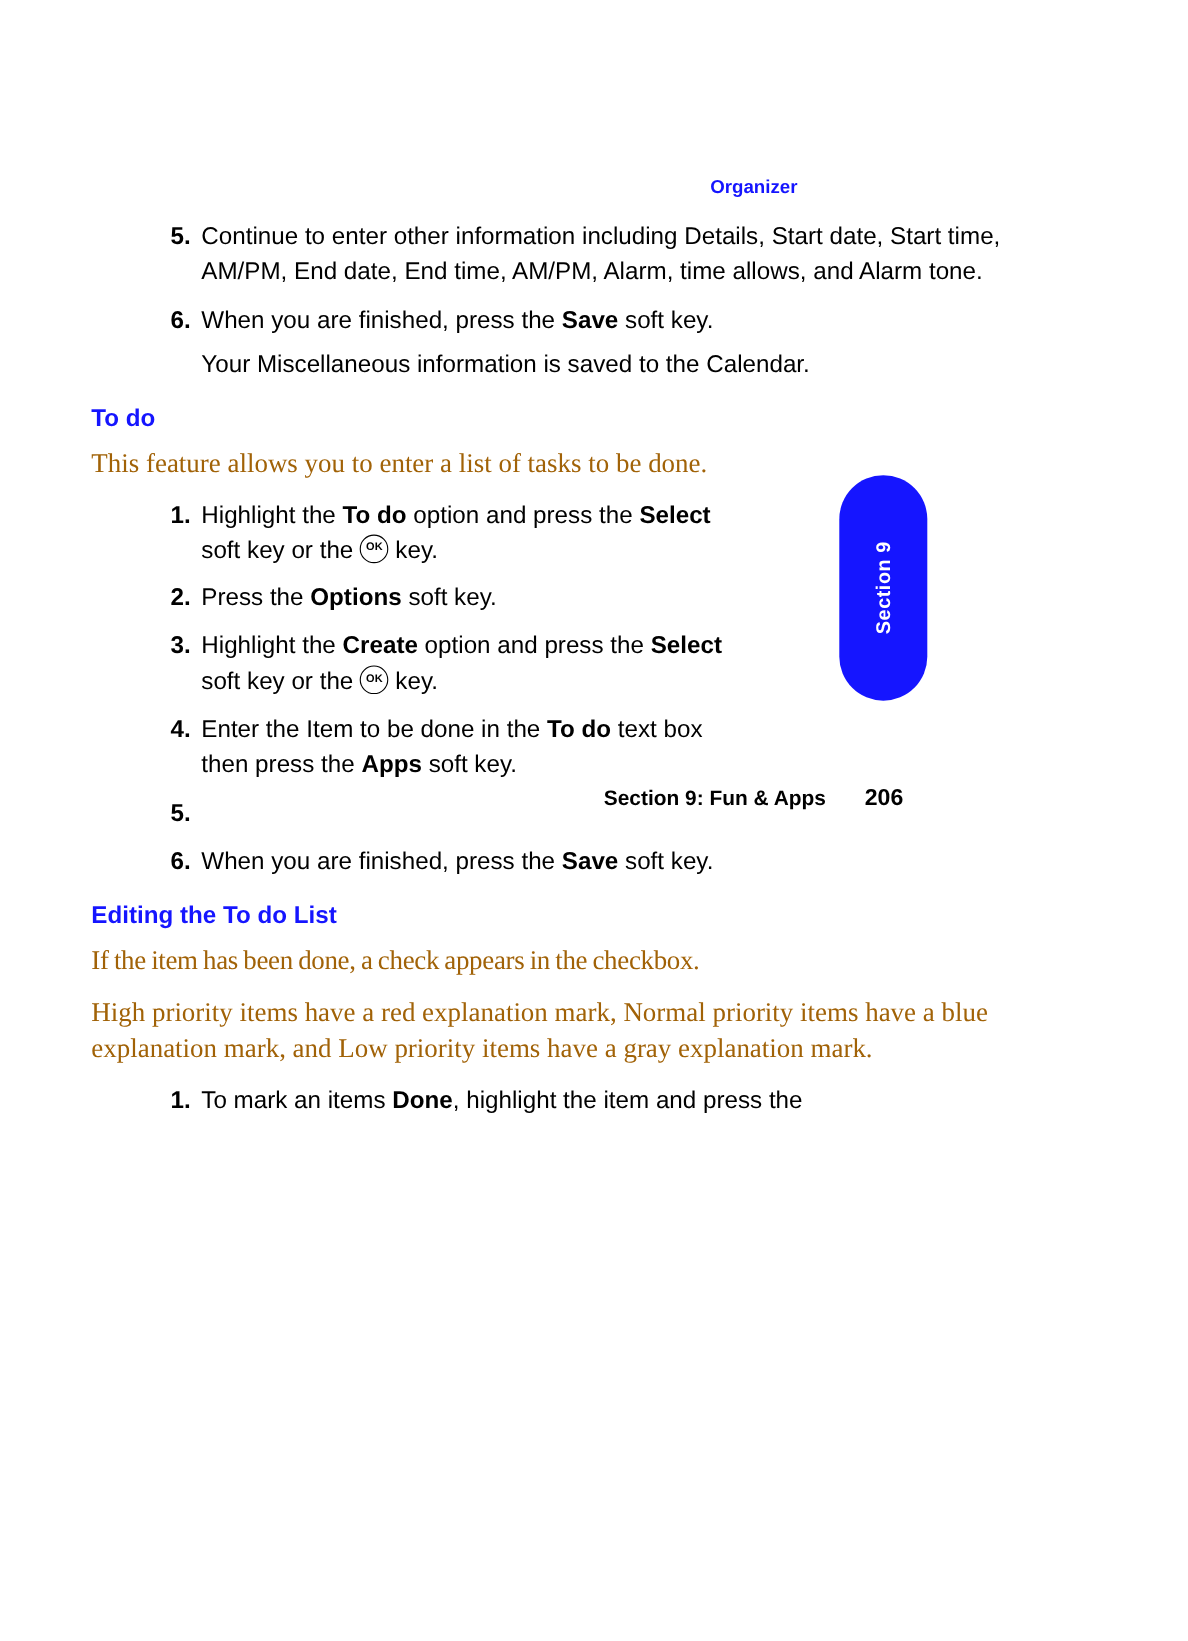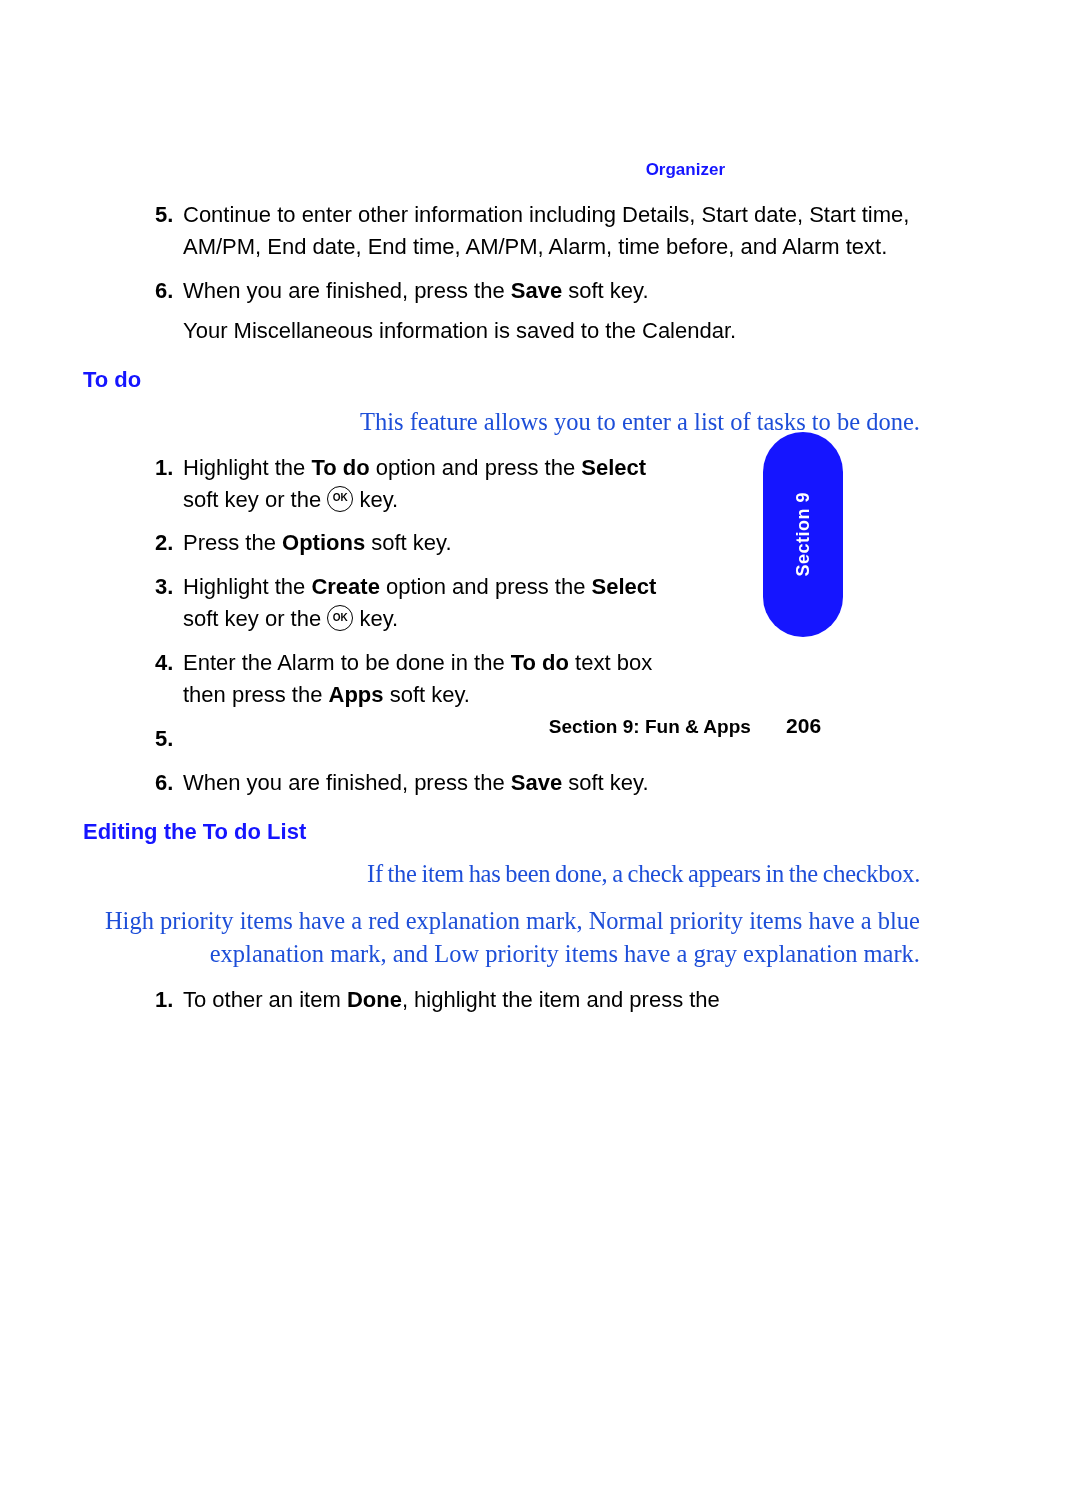--- a/index.html
+++ b/index.html
@@ -69,23 +69,22 @@
       color: #1515ff;
       font-weight: bold;
       font-size: 22px;
       margin-top: 20px;
       margin-bottom: 12px;
     }
     .body-text {
       font-family: "Palatino Linotype", Palatino, serif;
       font-size: 24.5px;
       line-height: 1.35;
-      color: #1d4ed8;
+      color: #a16207;
       margin-bottom: 14px;
-      text-align: right;
     }
     .body-text.tight {
        letter-spacing: -0.3px;
        word-spacing: -1px;
     }
     .side-tab {
       position: absolute;
       top: 432px;
       right: 237px;
       width: 80px;
@@ -129,21 +128,21 @@
 <body>
 
 <div class="page">
 
   <div class="header-label">Organizer</div>
 
   <div class="content-top">
     <ol class="ol-list">
       <li class="ol-item">
         <span class="ol-num">5.</span>
-        <span class="ol-text">Continue to enter other information including Details, Start date, Start time, AM/PM, End date, End time, AM/PM, Alarm, time before, and Alarm text.</span>
+        <span class="ol-text">Continue to enter other information including Details, Start date, Start time, AM/PM, End date, End time, AM/PM, Alarm, time allows, and Alarm tone.</span>
       </li>
       <li class="ol-item">
         <span class="ol-num">6.</span>
         <span class="ol-text">
           <span>When you are finished, press the </span><span class="b">Save</span><span> soft key.</span>
           <div class="sub">Your Miscellaneous information is saved to the Calendar.</div>
         </span>
       </li>
     </ol>
 
@@ -165,21 +164,21 @@
       </li>
       <li class="ol-item">
         <span class="ol-num">3.</span>
         <span class="ol-text">
           <span>Highlight the </span><span class="b">Create</span><span> option and press the </span><span class="b">Select</span><span> soft key or the </span><span class="ok-key">OK</span><span> key.</span>
         </span>
       </li>
       <li class="ol-item">
         <span class="ol-num">4.</span>
         <span class="ol-text">
-          <span>Enter the Alarm to be done in the </span><span class="b">To do</span><span> text box then press the </span><span class="b">Apps</span><span> soft key.</span>
+          <span>Enter the Item to be done in the </span><span class="b">To do</span><span> text box then press the </span><span class="b">Apps</span><span> soft key.</span>
         </span>
       </li>
       <li class="ol-item">
         <span class="ol-num">5.</span>
       </li>
       <li class="ol-item">
         <span class="ol-num">6.</span>
         <span class="ol-text" style="max-width:560px">
           <span>When you are finished, press the </span><span class="b">Save</span><span> soft key.</span>
         </span>
@@ -187,21 +186,21 @@
     </ol>
 
     <div class="section-heading">Editing the To do List</div>
     <div class="body-text tight">If the item has been done, a check appears in the checkbox.</div>
     <div class="body-text">High priority items have a red explanation mark, Normal priority items have a blue explanation mark, and Low priority items have a gray explanation mark.</div>
 
     <ol class="ol-list">
       <li class="ol-item">
         <span class="ol-num">1.</span>
         <span class="ol-text">
-          <span>To other an item </span><span class="b">Done</span><span>, highlight the item and press the</span>
+          <span>To mark an items </span><span class="b">Done</span><span>, highlight the item and press the</span>
         </span>
       </li>
     </ol>
   </div>
 
   <div class="side-tab">
     <div class="side-tab-text">Section 9</div>
   </div>
 
   <div class="footer">

